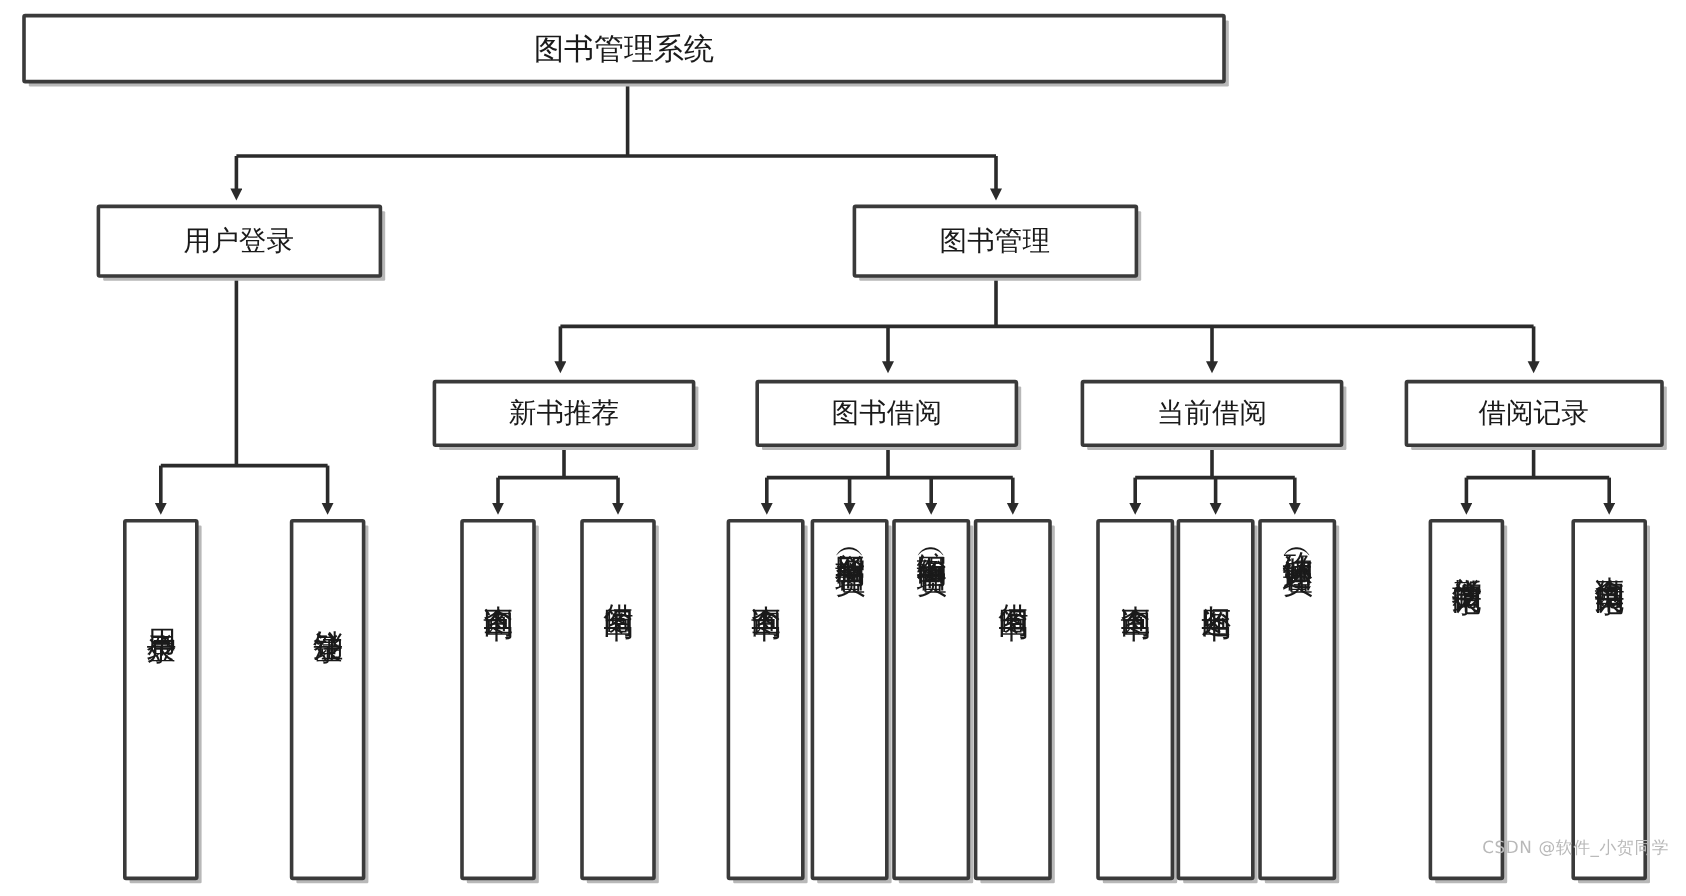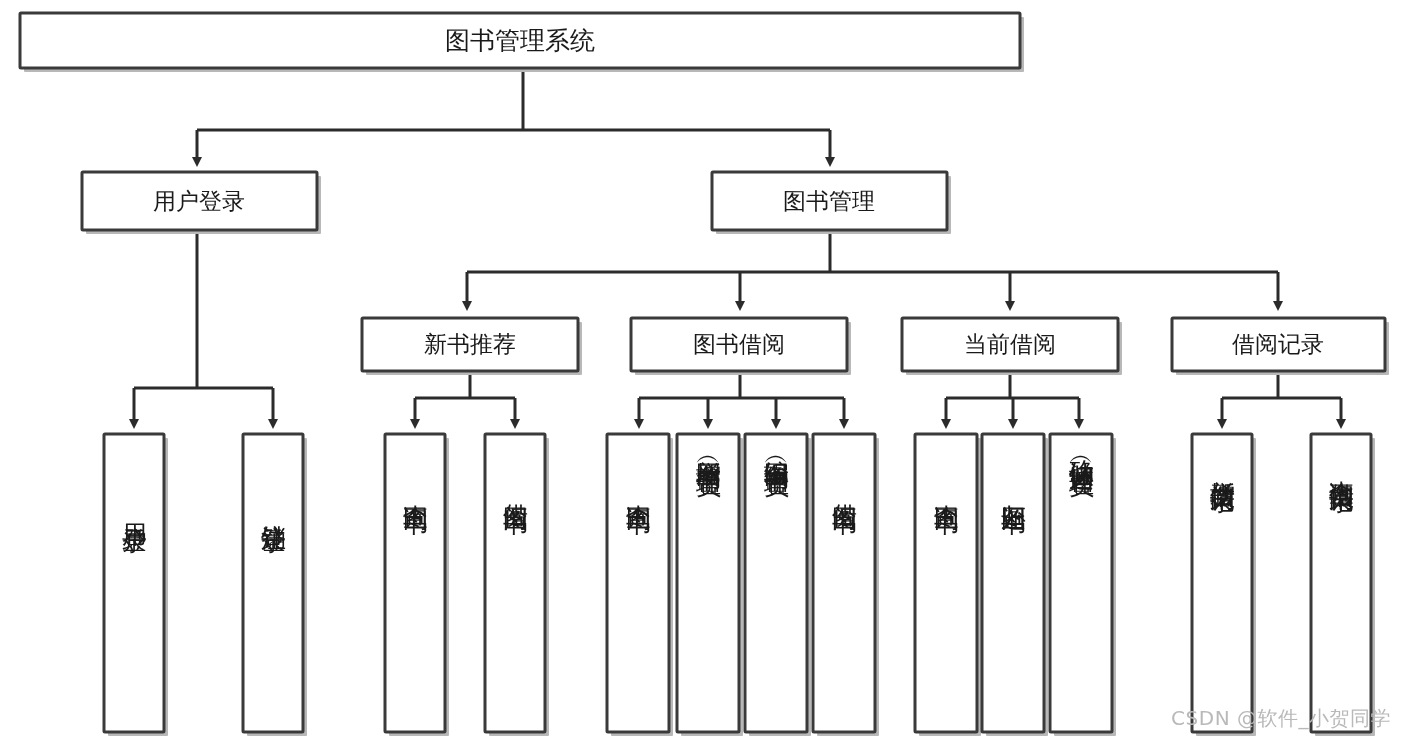--- a/index.html
+++ b/index.html
@@ -65,23 +65,23 @@
     text-align: center;
     display: flex;
     align-items: center;
     justify-content: flex-start;
     pointer-events: none;
     white-space: nowrap;
   }
   .watermark {
     position: absolute;
     right: 14px;
-    bottom: 6px;
-    font-family: "DejaVu Sans", "Liberation Sans", sans-serif;
-    font-size: 20px;
+    bottom: 22px;
+    font-family: "DejaVu Sans", "Liberation Sans", sans-serif;
+    font-size: 14px;
     color: #b9b9b9;
     letter-spacing: 0.5px;
     white-space: nowrap;
   }
 </style>
 </head>
 <body>
 
 <div id="diagram-root">
 

